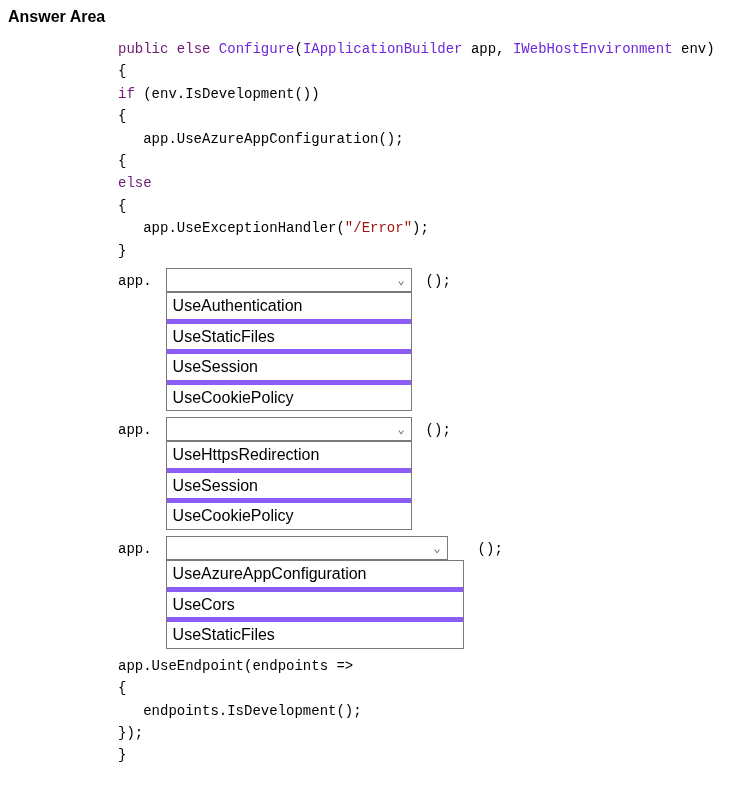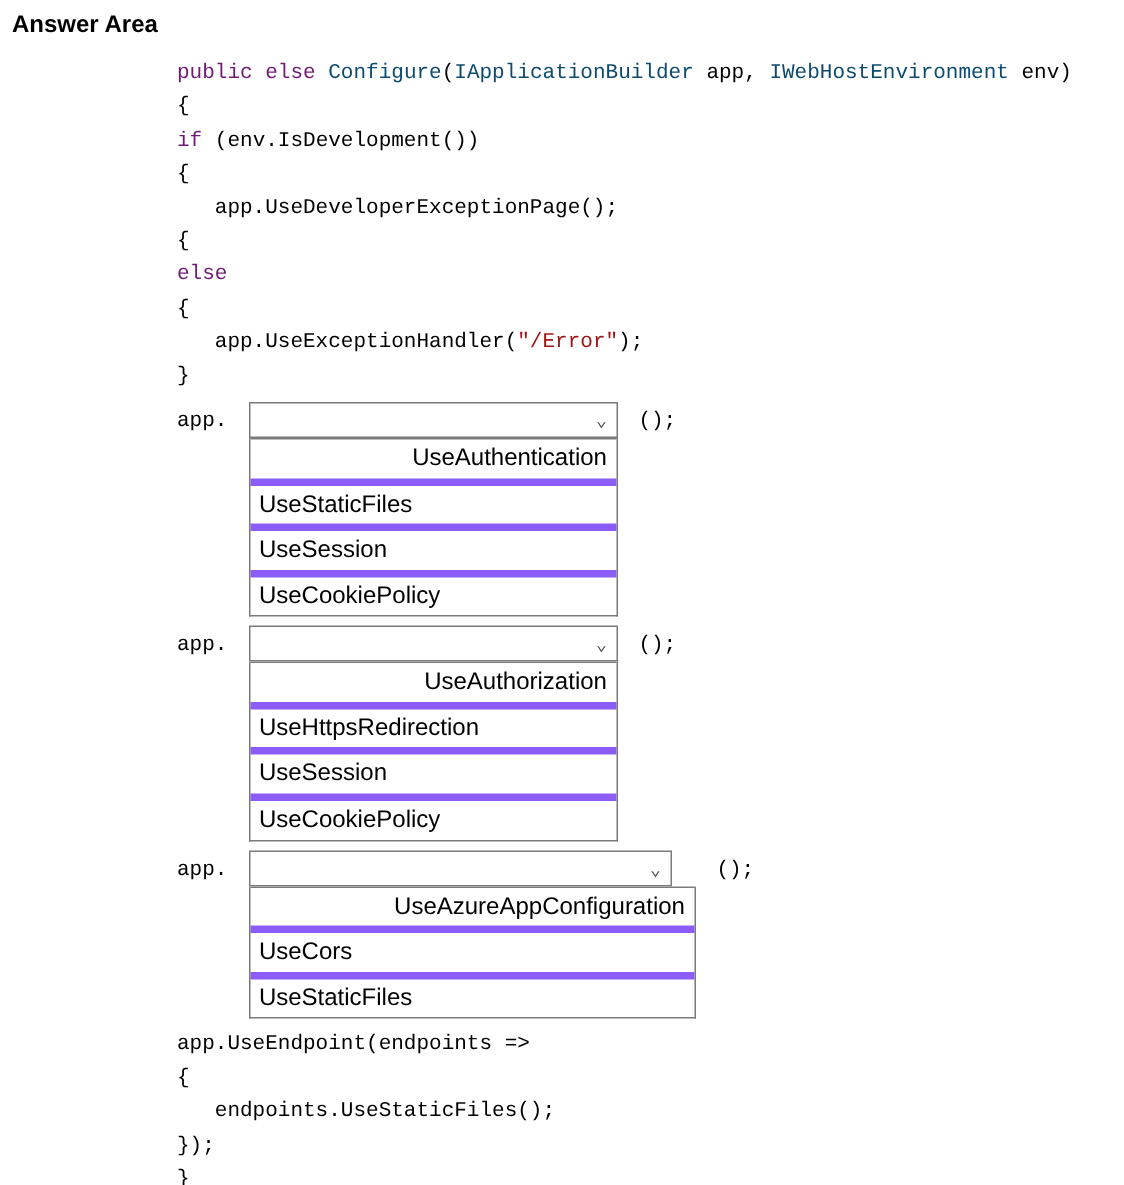--- a/index.html
+++ b/index.html
@@ -17,21 +17,21 @@
     font-weight: 700;
     font-size: 16px;
     margin: 0 0 12px 0;
   }
   .code {
     white-space: pre;
     line-height: 1.6;
     margin-left: 110px;
   }
   .kw-blue { color: #701a75; }
-  .kw-type { color: #0c4a6e; }
+  .kw-type { color: #6d28d9; }
   .kw-string { color: #a31515; }
   .drop-row {
     display: flex;
     align-items: flex-start;
     margin-left: 110px;
     margin-top: 6px;
     margin-bottom: 6px;
   }
   .drop-prefix {
     white-space: pre;
@@ -63,37 +63,37 @@
     box-sizing: border-box;
   }
   .drop-list.wide { width: 298px; }
   .drop-item {
     border-top: 5px solid #8b5cf6;
     padding: 2px 6px;
     font-family: "Segoe UI", Arial, sans-serif;
     font-size: 16px;
     line-height: 1.35;
   }
-  .drop-item:first-child { border-top: 1px solid #7a7a7a; text-align: right; }
+  .drop-item:first-child { border-top: 1px solid #7a7a7a; }
   .drop-suffix {
     white-space: pre;
     line-height: 26px;
     margin-left: 14px;
   }
 </style>
 </head>
 <body>
 
 <div class="title">Answer Area</div>
 
 <div class="code"><span class="kw-blue">public</span> <span class="kw-blue">else</span> <span class="kw-type">Configure</span><span>(</span><span class="kw-type">IApplicationBuilder</span><span> app, </span><span class="kw-type">IWebHostEnvironment</span><span> env)</span>
 <span>{</span>
 <span class="kw-blue">if</span><span> (env.IsDevelopment())</span>
 <span>{</span>
-<span>   app.UseDeveloperExceptionPage();</span>
+<span>   app.UseAzureAppConfiguration();</span>
 <span>{</span>
 <span class="kw-blue">else</span>
 <span>{</span>
 <span>   app.UseExceptionHandler(</span><span class="kw-string">"/Error"</span><span>);</span>
 <span>}</span>
 </div>
 
 <div class="drop-row">
   <span class="drop-prefix">app.</span>
   <div class="drop-col">
@@ -110,21 +110,20 @@
   <span class="drop-suffix">();</span>
 </div>
 
 <div class="drop-row">
   <span class="drop-prefix">app.</span>
   <div class="drop-col">
     <div class="drop-select" style="width:246px">
       <span class="chev">⌄</span>
     </div>
     <div class="drop-list">
-      <div class="drop-item">UseAuthorization</div>
       <div class="drop-item">UseHttpsRedirection</div>
       <div class="drop-item">UseSession</div>
       <div class="drop-item">UseCookiePolicy</div>
     </div>
   </div>
   <span class="drop-suffix">();</span>
 </div>
 
 <div class="drop-row">
   <span class="drop-prefix">app.</span>
@@ -136,15 +135,15 @@
       <div class="drop-item">UseAzureAppConfiguration</div>
       <div class="drop-item">UseCors</div>
       <div class="drop-item">UseStaticFiles</div>
     </div>
   </div>
   <span class="drop-suffix">();</span>
 </div>
 
 <div class="code"><span>app.UseEndpoint(endpoints =&gt;</span>
 <span>{</span>
-<span>   endpoints.UseStaticFiles();</span>
+<span>   endpoints.IsDevelopment();</span>
 <span>});</span>
 <span>}</span></div>
 
 </body></html>

